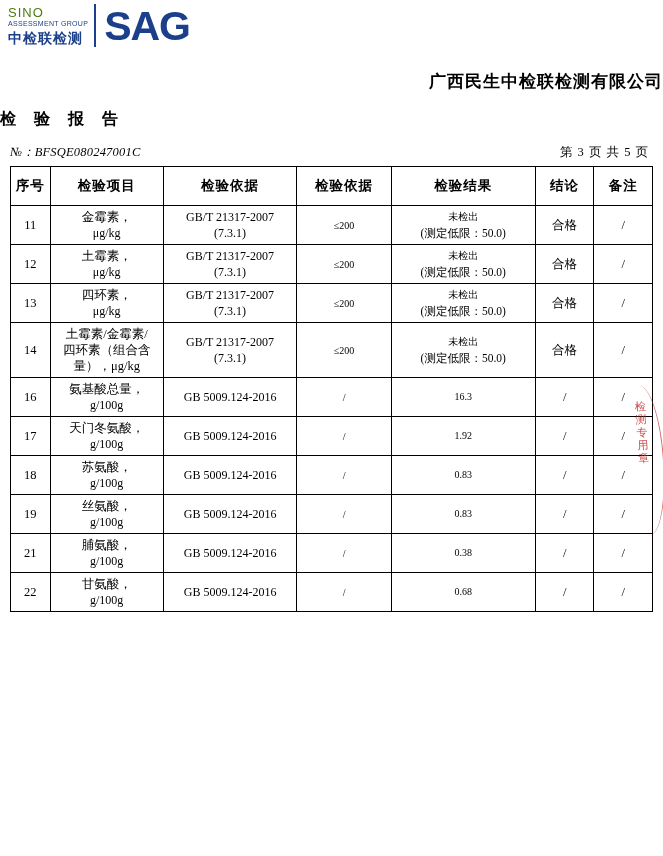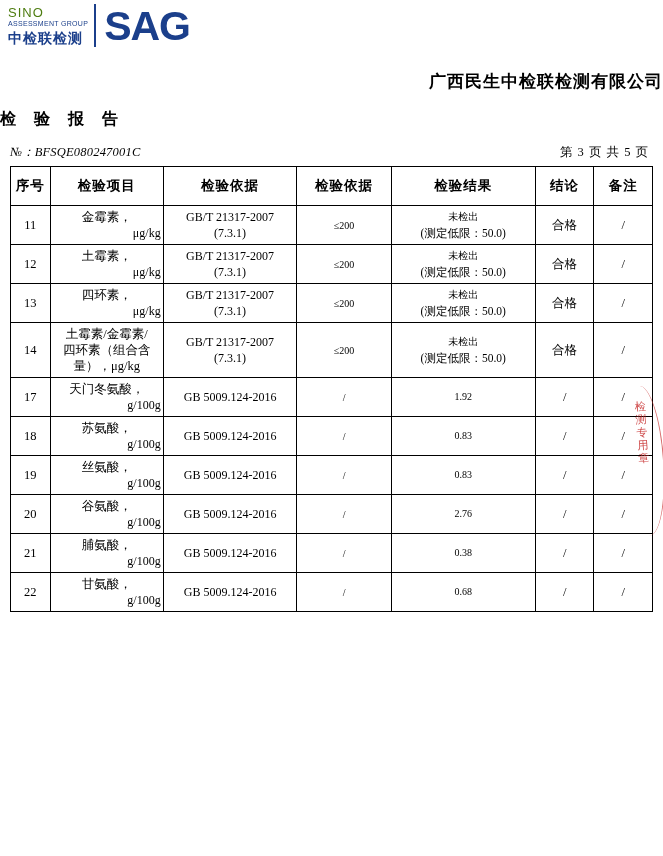--- a/index.html
+++ b/index.html
@@ -128,21 +128,21 @@
     letter-spacing: 1px;
   }
   td.c-idx { font-size: 12.5px; font-family: "Liberation Serif", serif; }
   td.c-item { font-size: 12.5px; line-height: 16px; }
   td.c-basis { font-size: 12px; font-family: "Liberation Serif", serif; line-height: 16px; }
   td.c-req  { font-size: 10px; font-family: "Liberation Serif", serif; }
   td.c-res  { font-size: 12px; line-height: 16px; }
   td.c-concl{ font-size: 12.5px; }
   td.c-note { font-size: 12.5px; }
 
-  .unit { font-family: "Liberation Serif", serif; font-size: 12px; text-align: right; }
+  .unit { font-family: "Liberation Serif", serif; font-size: 12px; }
   .res-main { font-size: 10px; }
   .res-sub { font-size: 11.5px; }
 
   
   col.w-idx   { width: 38px; }
   col.w-item  { width: 108px; }
   col.w-basis { width: 128px; }
   col.w-req   { width: 90px; }
   col.w-res   { width: 138px; }
   col.w-concl { width: 56px; }
@@ -287,20 +287,36 @@
           </td>
           <td class="c-req">≤200</td>
           <td class="c-res">
             <div class="res-main">未检出</div>
             <div class="res-sub">(测定低限：50.0)</div>
           </td>
           <td class="c-concl">合格</td>
           <td class="c-note">/</td>
         </tr>
         <tr>
+          <td class="c-idx">16</td>
+          <td class="c-item">
+            <div>氨基酸总量，</div>
+            <div class="unit">g/100g</div>
+          </td>
+          <td class="c-basis">
+            <div>GB 5009.124-2016</div>
+          </td>
+          <td class="c-req">/</td>
+          <td class="c-res">
+            <div class="res-main">16.3</div>
+          </td>
+          <td class="c-concl">/</td>
+          <td class="c-note">/</td>
+        </tr>
+        <tr>
           <td class="c-idx">17</td>
           <td class="c-item">
             <div>天门冬氨酸，</div>
             <div class="unit">g/100g</div>
           </td>
           <td class="c-basis">
             <div>GB 5009.124-2016</div>
           </td>
           <td class="c-req">/</td>
           <td class="c-res">
@@ -330,36 +346,20 @@
           <td class="c-item">
             <div>丝氨酸，</div>
             <div class="unit">g/100g</div>
           </td>
           <td class="c-basis">
             <div>GB 5009.124-2016</div>
           </td>
           <td class="c-req">/</td>
           <td class="c-res">
             <div class="res-main">0.83</div>
-          </td>
-          <td class="c-concl">/</td>
-          <td class="c-note">/</td>
-        </tr>
-        <tr>
-          <td class="c-idx">20</td>
-          <td class="c-item">
-            <div>谷氨酸，</div>
-            <div class="unit">g/100g</div>
-          </td>
-          <td class="c-basis">
-            <div>GB 5009.124-2016</div>
-          </td>
-          <td class="c-req">/</td>
-          <td class="c-res">
-            <div class="res-main">2.76</div>
           </td>
           <td class="c-concl">/</td>
           <td class="c-note">/</td>
         </tr>
         <tr>
           <td class="c-idx">21</td>
           <td class="c-item">
             <div>脯氨酸，</div>
             <div class="unit">g/100g</div>
           </td>

